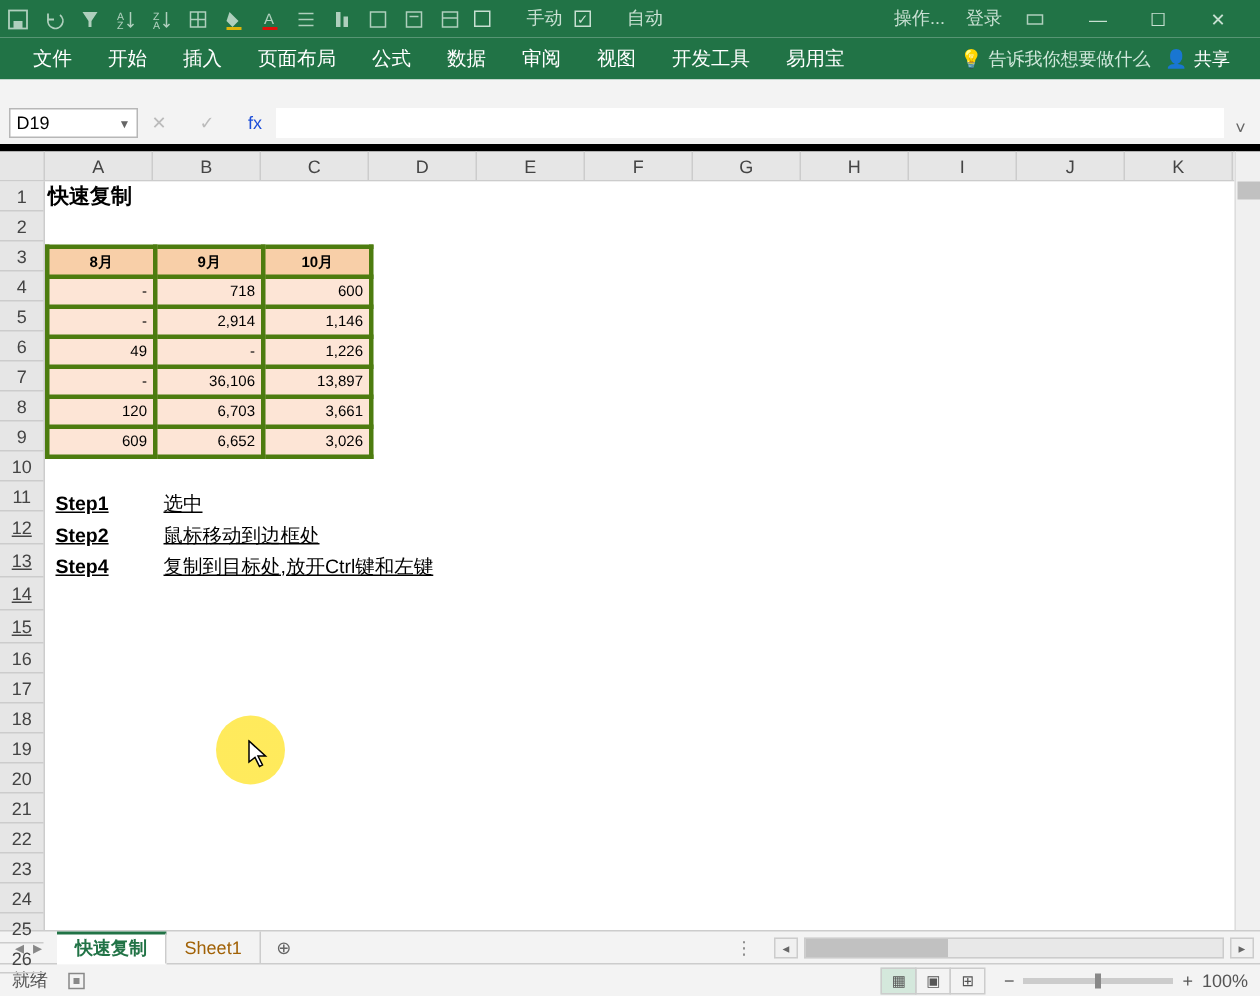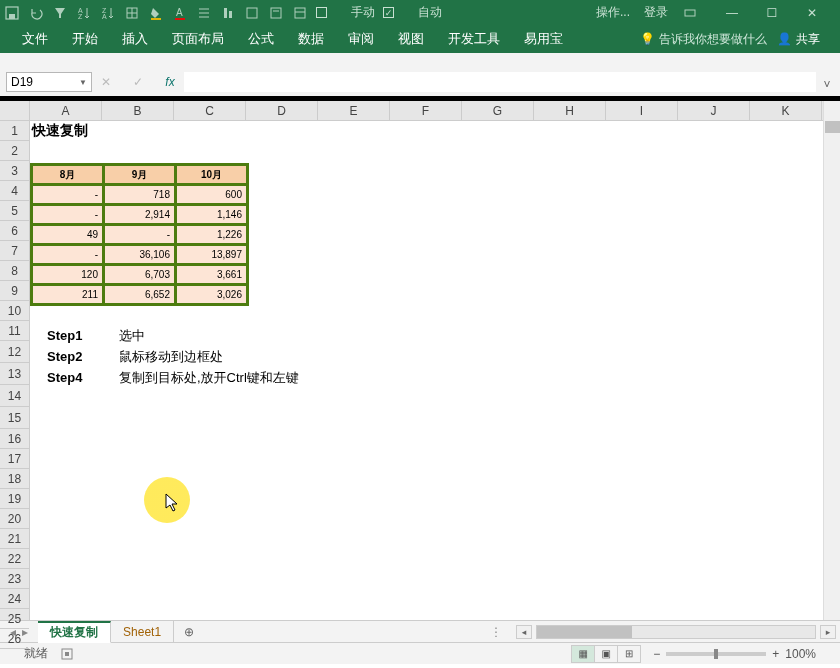--- a/index.html
+++ b/index.html
@@ -33,34 +33,34 @@
 .formula-input { flex: 1; height: 20px; border: 1px solid #b7b7b7; border-left: none; border-right: none; border-top: none; border-bottom: none; background: #fff; }
 .fbar .expand { width: 14px; color: #666; text-align: center; }
 
 
 .grid-area { position: relative; display: flex; height: 519px; }
 .corner { width: 30px; height: 20px; background: #e6e6e6; border-right: 1px solid #ccc; border-bottom: 1px solid #ccc; position: absolute; left: 0; top: 0; }
 .col-headers { position: absolute; left: 30px; top: 0; right: 17px; height: 20px; display: flex; background: #e6e6e6; border-bottom: 1px solid #ccc; }
 .col-h { width: 72px; border-right: 1px solid #ccc; text-align: center; line-height: 20px; color: #444; font-size: 12px; }
 .row-headers { position: absolute; left: 0; top: 20px; bottom: 0; width: 30px; background: #e6e6e6; border-right: 1px solid #ccc; }
 .row-h { height: 20px; border-bottom: 1px solid #ccc; text-align: center; line-height: 20px; color: #444; font-size: 12px; }
-.row-h.tall { height: 22px; line-height: 22px; }
+.row-h.tall { height: 22px; line-height: 22px; text-decoration: underline; }
 
 .cells { position: absolute; left: 30px; top: 20px; right: 17px; bottom: 0; background: #fff; }
 .vscroll { position: absolute; right: 0; top: 0; bottom: 0; width: 17px; background: #f0f0f0; border-left: 1px solid #ddd; }
 .vscroll .thumb { position: absolute; top: 20px; width: 15px; left: 1px; height: 12px; background: #c1c1c1; }
 
 .title-cell { position: absolute; left: 2px; top: 1px; font-weight: bold; font-size: 14px; }
 
 .data-table { position: absolute; left: 0; top: 42px; border-collapse: collapse; }
 .data-table th, .data-table td { border: 3px solid #4d7c0f; width: 72px; height: 20px; text-align: center; font-size: 10px; padding: 0; }
 .data-table th { background: #f8cfa8; font-weight: bold; }
 .data-table td { background: #fde5d6; text-align: right; padding-right: 4px; }
 
-.steps { position: absolute; left: 17px; top: 204px; }
+.steps { position: absolute; left: 7px; top: 204px; text-decoration: underline; }
 .steps .row { display: flex; height: 21px; align-items: center; }
 .steps .lbl { width: 72px; font-weight: bold; font-size: 13px; }
 .steps .txt { font-size: 13px; }
 
 .cursor-highlight { position: absolute; left: 114px; top: 356px; width: 46px; height: 46px; border-radius: 50%; background: radial-gradient(circle, #ffe84a 60%, #ffe84a 60%); opacity: 0.9; }
 .cursor { position: absolute; left: 135px; top: 372px; font-size: 16px; color: #000; pointer-events: none; }
 
 
 .sheetbar { height: 22px; background: #f3f3f3; border-top: 1px solid #ccc; display: flex; align-items: center; font-size: 12px; }
 .sheetbar .nav { display: flex; gap: 6px; padding: 0 10px; color: #888; }
@@ -68,21 +68,21 @@
 .sheetbar .stab { padding: 0 12px; display: flex; align-items: center; border-right: 1px solid #ccc; color: #a16207; }
 .sheetbar .stab.active { background: #fff; border-top: 2px solid #217346; color: #217346; font-weight: bold; border-bottom: 1px solid #fff; margin-bottom: -1px; }
 .sheetbar .add { padding: 0 10px; color: #666; }
 .sheetbar .hscroll { flex: 1; display: flex; align-items: center; justify-content: flex-end; padding-right: 4px; gap: 4px; }
 .sheetbar .hdots { color: #888; margin-right: 10px; }
 .sheetbar .htrack { width: 280px; height: 14px; background: #e8e8e8; border: 1px solid #ccc; position: relative; }
 .sheetbar .hthumb { position: absolute; left: 0; top: 0; height: 12px; width: 95px; background: #c1c1c1; }
 .sheetbar .harrow { width: 16px; height: 14px; border: 1px solid #ccc; background: #f0f0f0; text-align: center; font-size: 9px; line-height: 12px; color: #666; }
 
 
-.status { height: 22px; background: #f3f3f3; border-top: 1px solid #ccc; display: flex; align-items: center; padding: 0 24px; font-size: 12px; color: #555; gap: 12px; }
+.status { height: 22px; background: #f3f3f3; border-top: 1px solid #ccc; display: flex; align-items: center; padding: 0 8px; font-size: 12px; color: #555; gap: 12px; }
 .status .spacer { flex: 1; }
 .status .view-btns { display: flex; }
 .status .vb { width: 24px; height: 18px; border: 1px solid #ccc; margin-left: -1px; display: flex; align-items: center; justify-content: center; font-size: 10px; }
 .status .vb.active { background: #d4e8dc; }
 .status .zoom { display: flex; align-items: center; gap: 6px; }
 .status .ztrack { width: 100px; height: 4px; background: #ccc; position: relative; }
 .status .zthumb { position: absolute; left: 48px; top: -3px; width: 4px; height: 10px; background: #888; }
 
 svg { display: block; }
 </style>
@@ -215,21 +215,21 @@
 </div>
 
 <div class="fbar">
   <div class="namebox">
     <span>D19</span>
     <span class="dd">▼</span>
   </div>
   <div class="fx-area">
     <span class="fx-btn">✕</span>
     <span class="fx-btn">✓</span>
-    <span class="fx-btn" style="color:#0f766e;font-style:italic">fx</span>
+    <span class="fx-btn" style="color:#1d4ed8;">fx</span>
   </div>
   <div class="formula-input"></div>
   <div class="expand">˅</div>
 </div>
 
 <div class="grid-area">
   <div class="corner"></div>
   <div class="col-headers" id="col-headers">
       <div class="col-h">A</div>
       <div class="col-h">B</div>
@@ -301,21 +301,21 @@
             <td>-</td>
             <td>36,106</td>
             <td>13,897</td>
           </tr>
           <tr>
             <td>120</td>
             <td>6,703</td>
             <td>3,661</td>
           </tr>
           <tr>
-            <td>211</td>
+            <td>609</td>
             <td>6,652</td>
             <td>3,026</td>
           </tr>
         </tbody>
     </table>
     <div class="steps" id="steps-area">
         <div class="row">
           <div class="lbl">Step1</div>
           <div class="txt">选中</div>
         </div>

